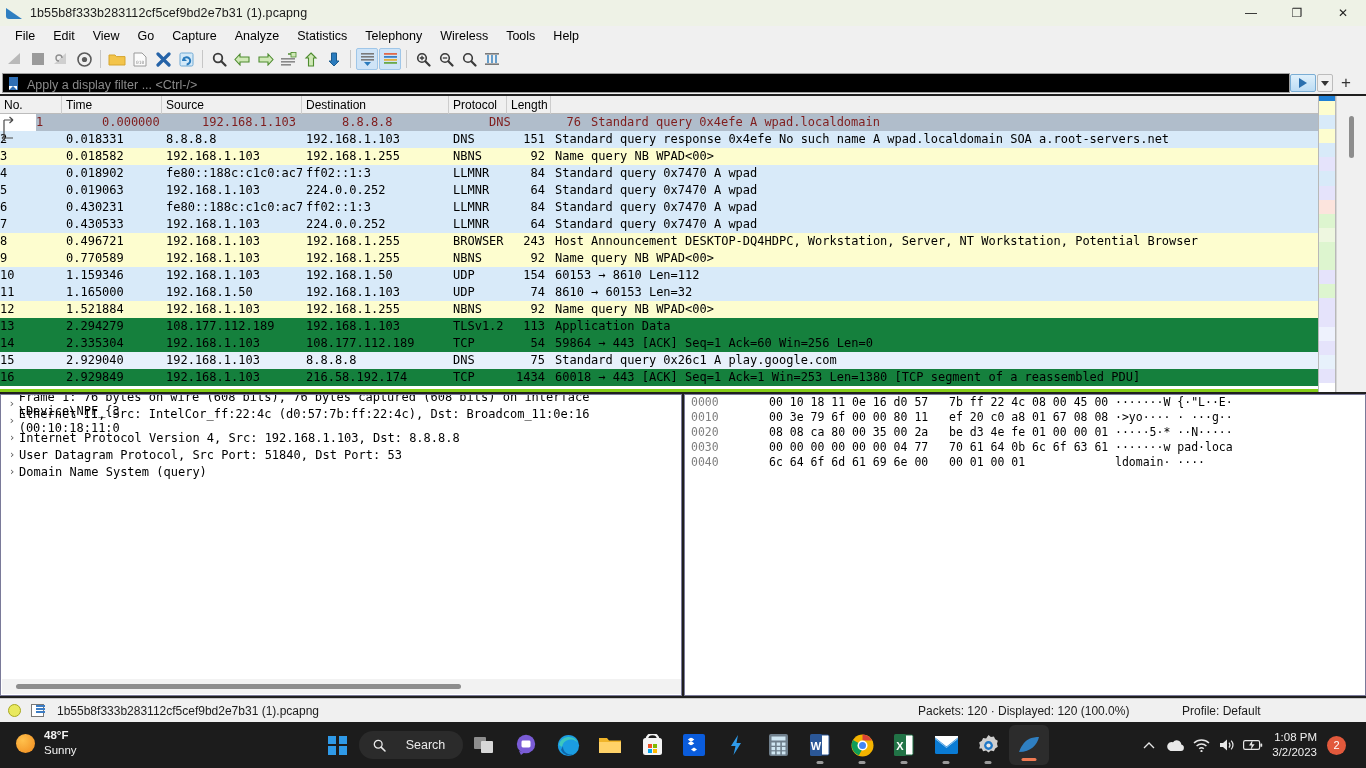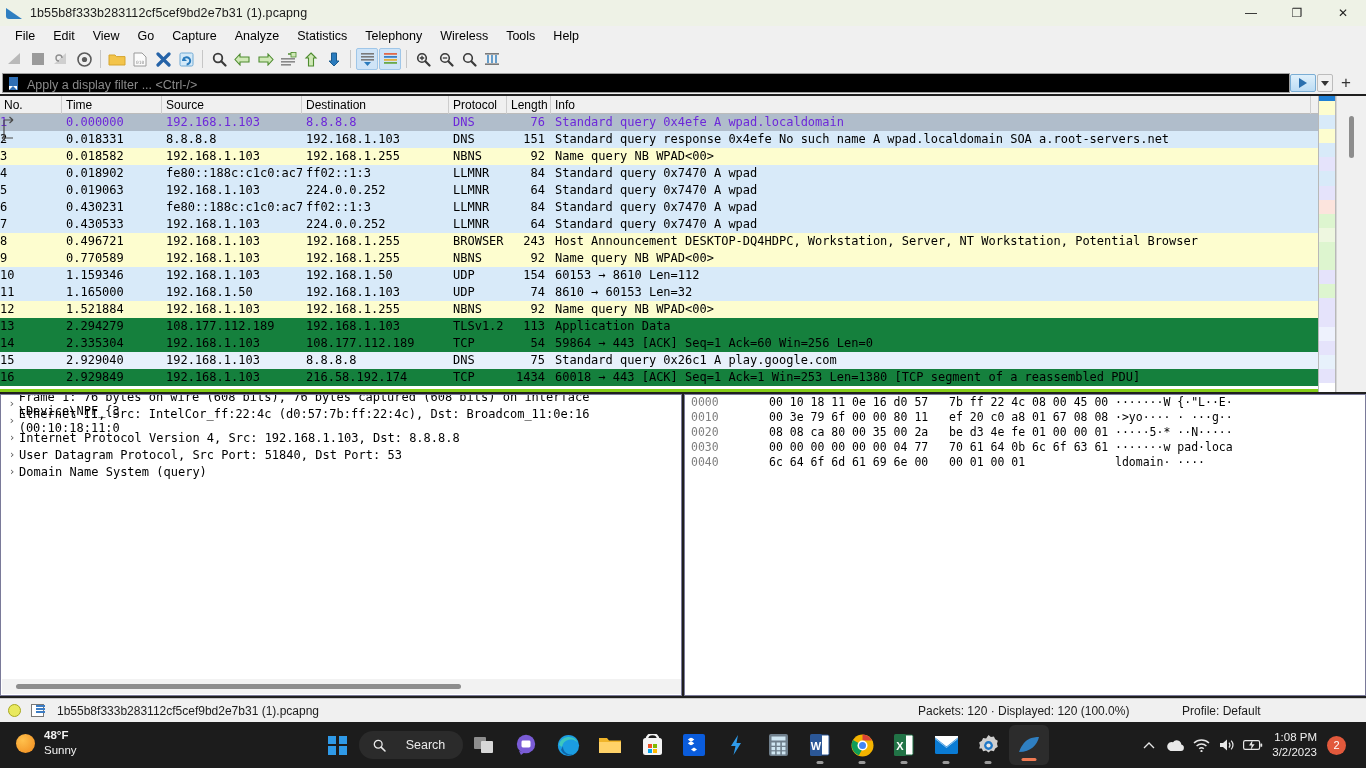--- a/index.html
+++ b/index.html
@@ -97,21 +97,21 @@
   .prow .c.num { display:flex; }
   
   .w-no   { width: 62px; }
   .w-time { width: 100px; }
   .w-src  { width: 140px; }
   .w-dst  { width: 147px; }
   .w-prot { width: 58px; }
   .w-len  { width: 44px; }
   .w-info { width: 760px; }
   
-  .r-sel  { background: #b0bdcb; color: #6d28d9; }
+  .r-sel  { background: #b0bdcb; color: #7f1d1d; margin-left: 36px; }
   .r-blue { background: #d8eaf9; color: #000; }
   .r-yel  { background: #fdfdcf; color: #000; }
   .r-lav  { background: #15803d; color: #000; }
   .r-pale { background: #e7f1fb; color: #000; }
 
   .marker-col { position: absolute; left: 0; top: 114px; width: 18px; height: 36px; z-index: 4;
                 pointer-events: none; }
 
   
   .iscroll {
@@ -365,21 +365,20 @@
   <div class="plus-btn">+</div>
 
   <div class="packetlist">
     <div class="collist-head">
       <div class="ch w-no">No.</div>
       <div class="ch w-time">Time</div>
       <div class="ch w-src">Source</div>
       <div class="ch w-dst">Destination</div>
       <div class="ch w-prot">Protocol</div>
       <div class="ch w-len">Length</div>
-      <div class="ch w-info">Info</div>
     </div>
     <div class="rows" id="packet-rows">
         <div class="prow r-sel">
           <div class="c num w-no">1</div>
           <div class="c w-time">0.000000</div>
           <div class="c w-src">192.168.1.103</div>
           <div class="c w-dst">8.8.8.8</div>
           <div class="c w-prot">DNS</div>
           <div class="c len w-len">76</div>
           <div class="c w-info">Standard query 0x4efe A wpad.localdomain</div>

